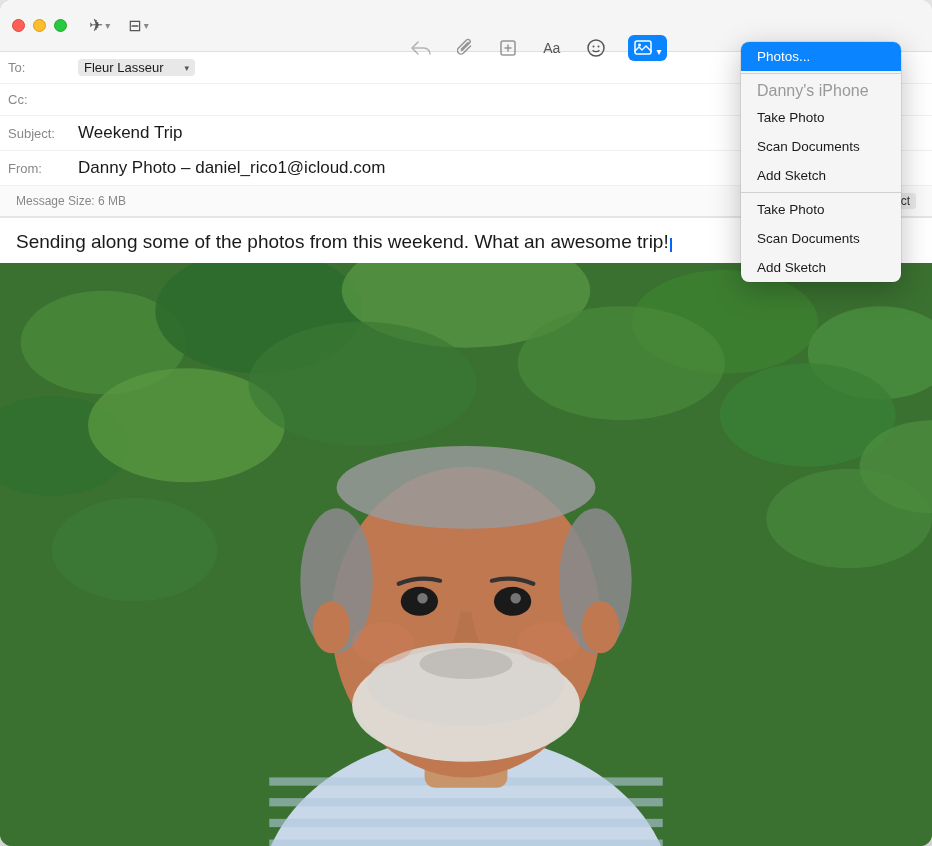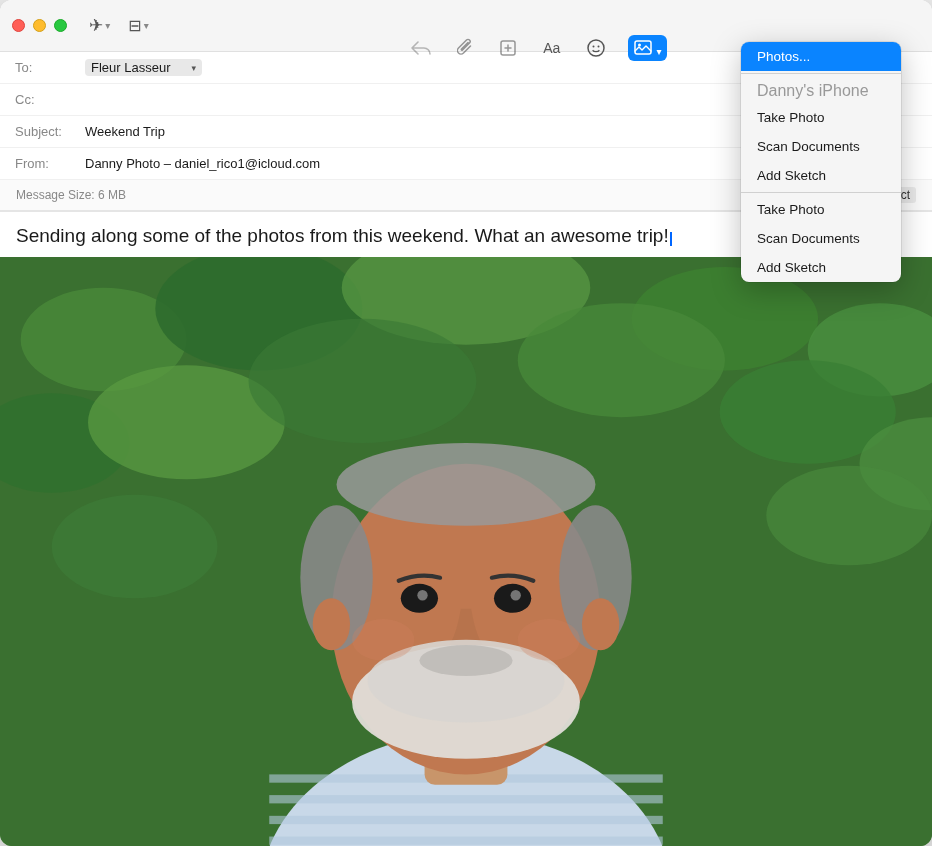--- a/index.html
+++ b/index.html
@@ -104,36 +104,36 @@
     
     .email-fields {
       background: #ffffff;
       border-bottom: 1px solid #e5e5e5;
       flex-shrink: 0;
     }
 
     .field-row {
       display: flex;
       align-items: center;
-      padding: 7px 15px;
+      padding: 7px 8px;
       border-bottom: 1px solid #f0f0f0;
       min-height: 32px;
     }
 
     .field-row:last-child { border-bottom: none; }
 
     .field-label {
       color: #888;
       font-size: 13px;
       width: 70px;
       flex-shrink: 0;
     }
 
     .field-value {
-      font-size: 13px;
+      font-size: 17px;
       color: #1a1a1a;
     }
 
     .recipient-tag {
       display: inline-flex;
       align-items: center;
       background: #e8e8e8;
       border-radius: 4px;
       padding: 1px 6px;
       font-size: 13px;

